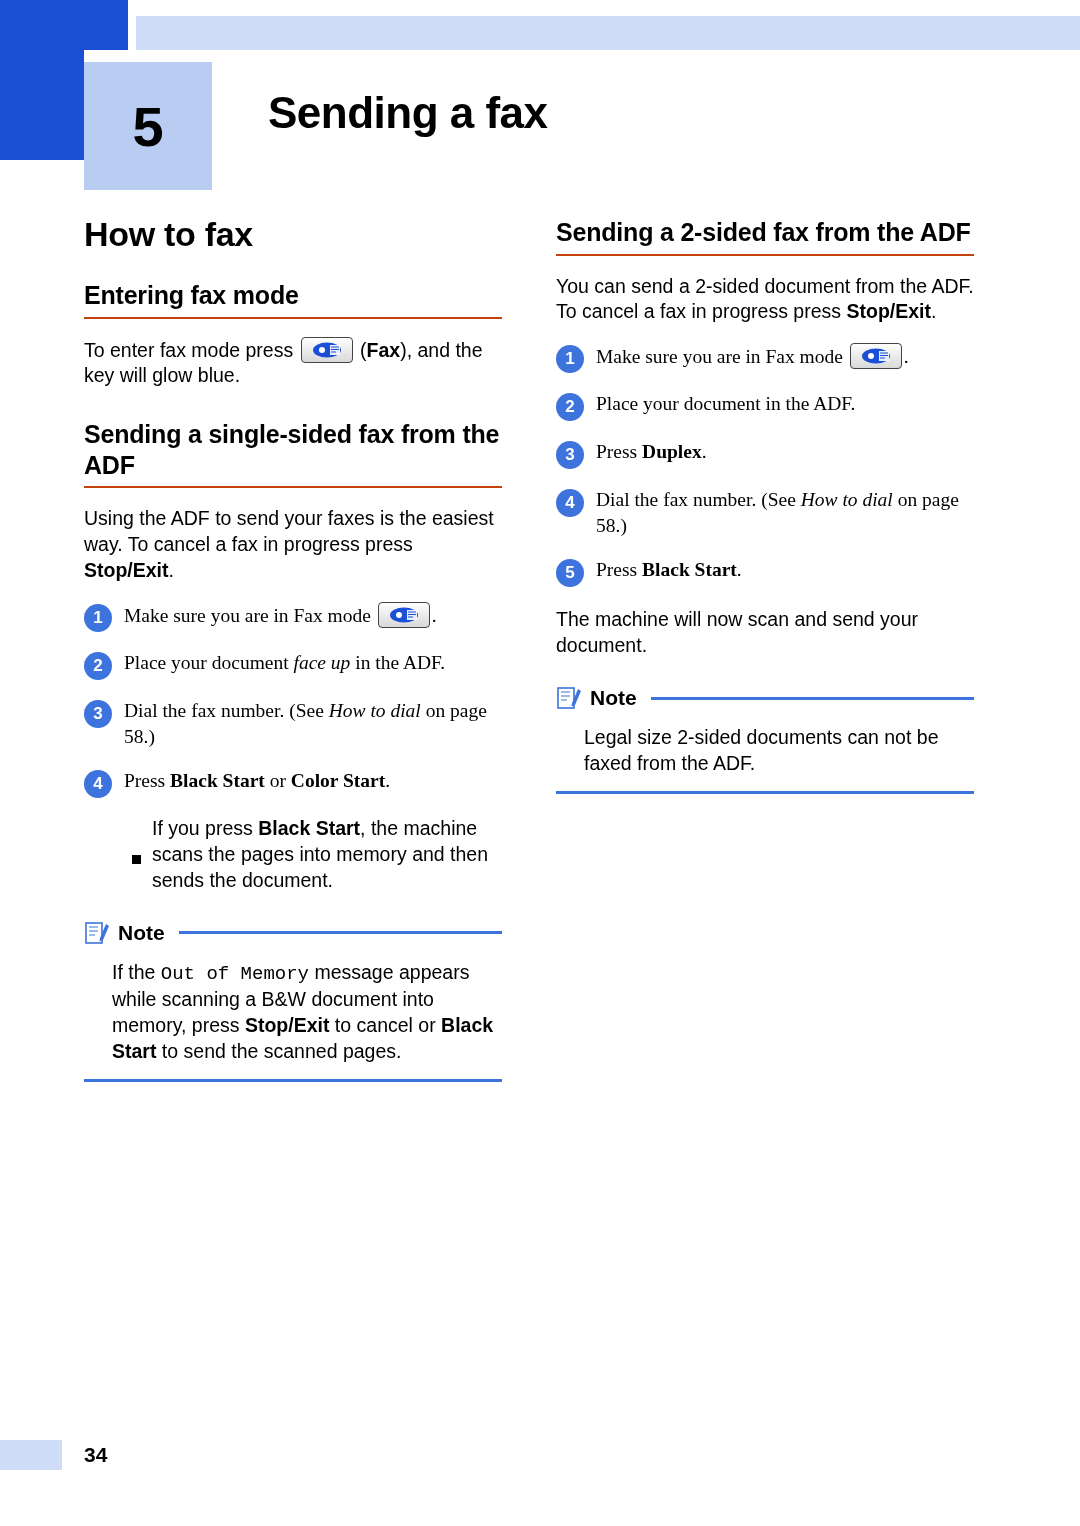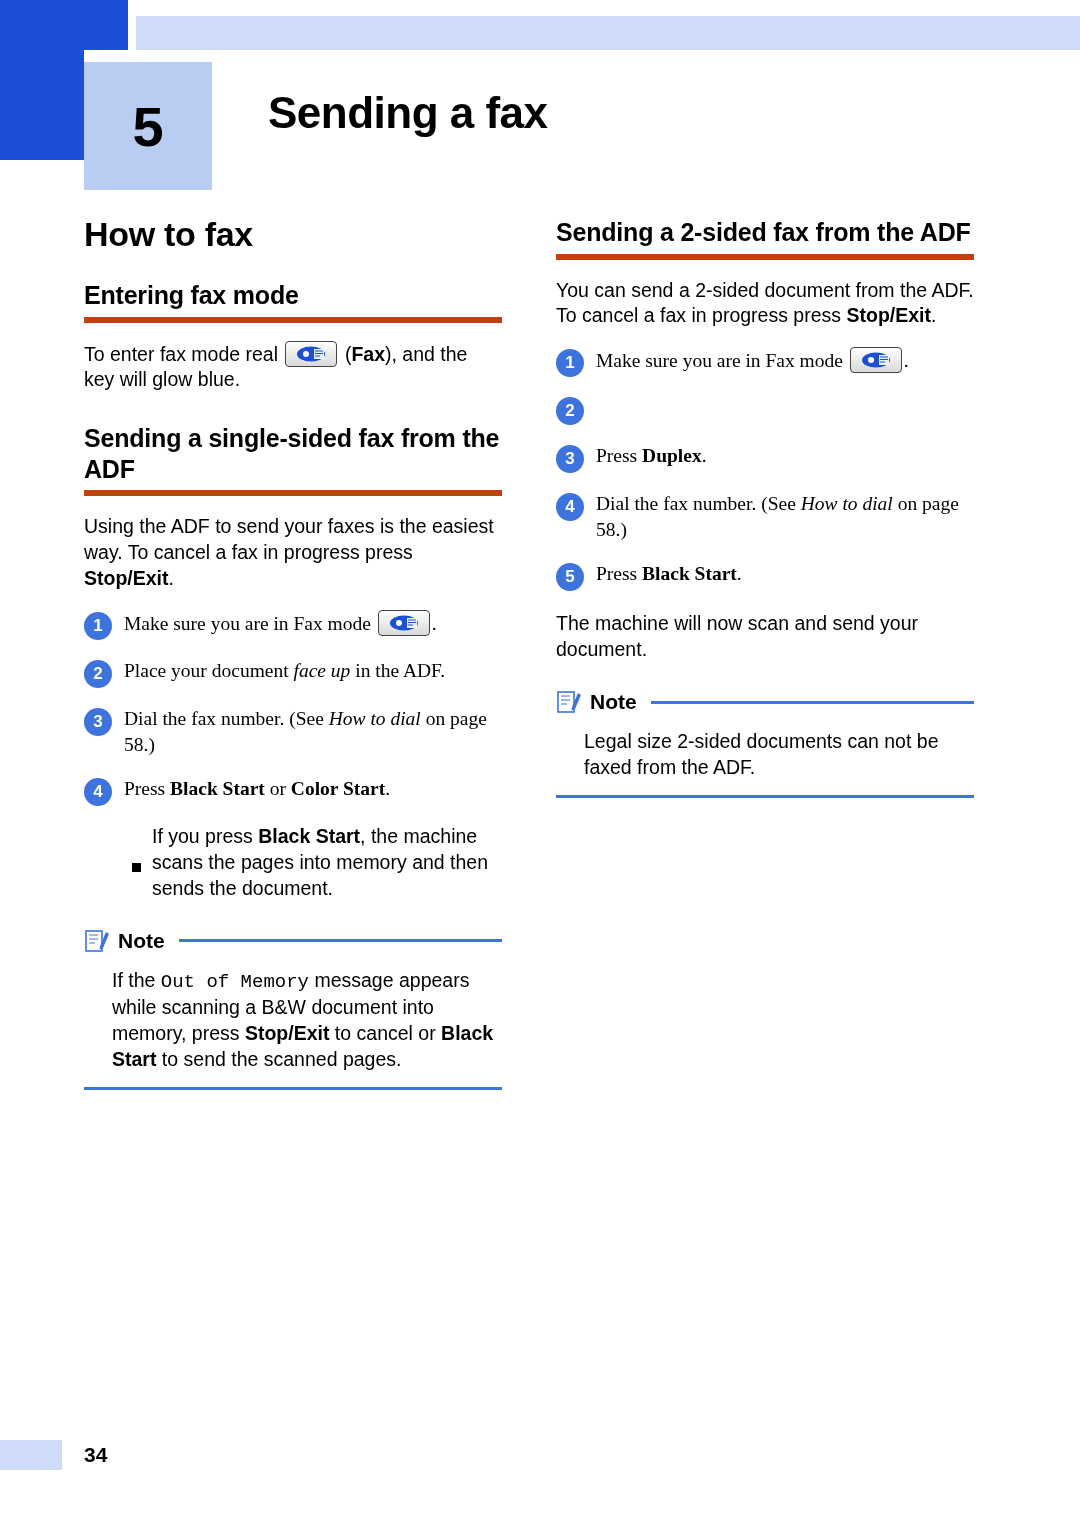--- a/index.html
+++ b/index.html
@@ -82,21 +82,21 @@
     font-size: 34px;
     font-weight: bold;
     margin: 0 0 26px 0;
     letter-spacing: -0.3px;
   }
   h2.sub {
     font-size: 25px;
     font-weight: bold;
     margin: 0;
     padding: 0 0 6px 0;
-    border-bottom: 6px solid #c2410c;
+    border-bottom: 2px solid #c2410c;
     letter-spacing: -0.2px;
     line-height: 1.22;
   }
   h2.sub.first-right {
     margin-top: 2px;
   }
   p.body {
     font-size: 19.5px;
     line-height: 1.33;
     margin: 18px 0 0 0;
@@ -229,21 +229,21 @@
 <div class="chapter-num">5</div>
 <div class="chapter-title">Sending a fax</div>
 
 <div class="page">
 
   <div class="col-left">
 
     <h1 class="section">How to fax</h1>
 
     <h2 class="sub">Entering fax mode</h2>
-    <p class="body"><span>To enter fax mode real</span>&nbsp;<span class="keyicon"><svg width="32" height="18" viewBox="0 0 32 18">
+    <p class="body"><span>To enter fax mode press</span>&nbsp;<span class="keyicon"><svg width="32" height="18" viewBox="0 0 32 18">
             <ellipse cx="16" cy="9" rx="14" ry="7.5" fill="#1a4fd6"></ellipse>
             <circle cx="11" cy="9" r="3" fill="#ffffff"></circle>
             <path d="M19 4 L29 4 L29 14 L19 14 Z" fill="#ffffff" opacity="0.9"></path>
             <path d="M20 6 L28 6 M20 8.5 L28 8.5 M20 11 L25 11" stroke="#1a4fd6" stroke-width="1"></path>
           </svg></span>&nbsp;<span>(</span><span class="b">Fax</span><span>), and the key will glow blue.</span></p>
 
     <h2 class="sub" style="margin-top:30px;">Sending a single-sided fax from the ADF</h2>
     <p class="body"><span>Using the ADF to send your faxes is the easiest way. To cancel a fax in progress press </span><span class="b">Stop/Exit</span><span>.</span></p>
 
     <div class="step">
@@ -303,20 +303,21 @@
       <div class="step-text"><span>Make sure you are in Fax mode</span>&nbsp;<span class="keyicon"><svg width="32" height="18" viewBox="0 0 32 18">
               <ellipse cx="16" cy="9" rx="14" ry="7.5" fill="#1a4fd6"></ellipse>
               <circle cx="11" cy="9" r="3" fill="#ffffff"></circle>
               <path d="M19 4 L29 4 L29 14 L19 14 Z" fill="#ffffff" opacity="0.9"></path>
               <path d="M20 6 L28 6 M20 8.5 L28 8.5 M20 11 L25 11" stroke="#1a4fd6" stroke-width="1"></path>
             </svg></span><span>.</span></div>
     </div>
 
     <div class="step">
       <div class="step-num">2</div>
+      <div class="step-text">Place your document in the ADF.</div>
     </div>
 
     <div class="step">
       <div class="step-num">3</div>
       <div class="step-text"><span>Press </span><span class="b">Duplex</span><span>.</span></div>
     </div>
 
     <div class="step">
       <div class="step-num">4</div>
       <div class="step-text"><span>Dial the fax number. (See </span><span class="i">How to</span> <span class="i">dial</span><span> on page 58.)</span></div>

